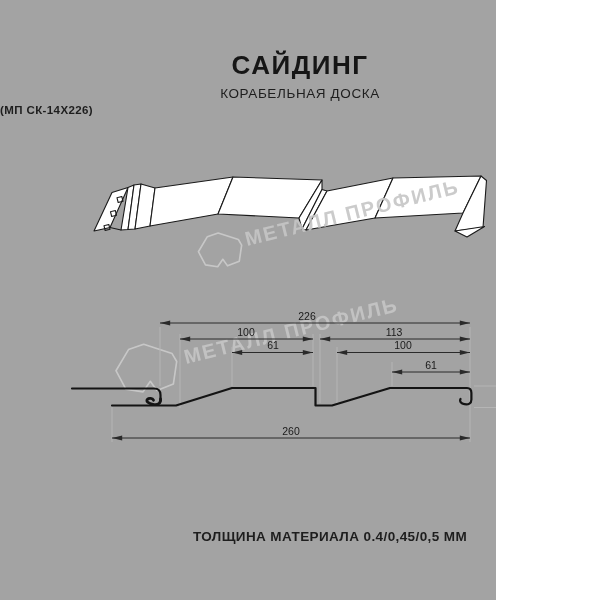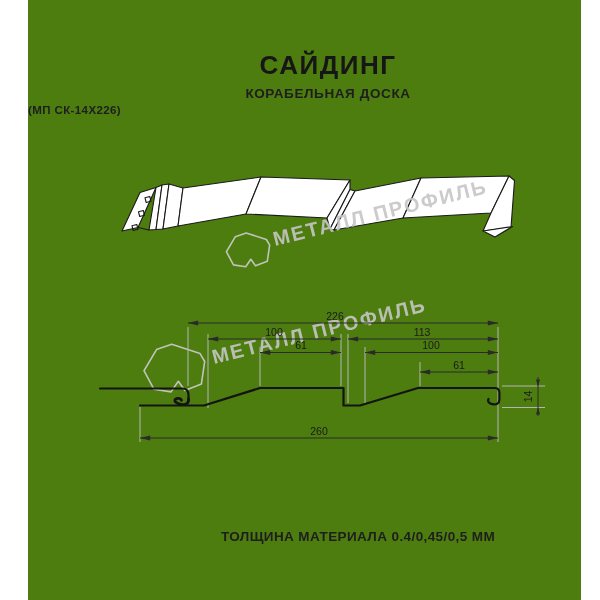--- a/index.html
+++ b/index.html
@@ -1,24 +1,24 @@
 <!DOCTYPE html>
 <html><head>
 <meta charset="utf-8">
 <style>
   html,body{margin:0;padding:0;}
   .page{
-    position:relative;width:553px;height:600px;background:#4d7c0f;overflow:hidden;
-    font-family:"Liberation Sans", sans-serif;color:#1b1b1b;margin-left:28px;
+    position:relative;width:496px;height:600px;background:#a3a3a3;overflow:hidden;
+    font-family:"Liberation Sans", sans-serif;color:#1b1b1b;
   }
   .hdr{position:absolute;top:0;left:0;width:600px;text-align:center;}
   .title{position:absolute;top:50px;left:0;width:600px;text-align:center;
     font-size:26px;font-weight:800;letter-spacing:1.5px;color:#161616;}
   .subtitle{position:absolute;top:86px;left:0;width:600px;text-align:center;
-    font-size:13.5px;font-weight:700;letter-spacing:0.6px;color:#1e1e1e;}
+    font-size:13.5px;font-weight:400;letter-spacing:0.6px;color:#1e1e1e;}
   .model{position:absolute;top:104px;left:0;width:600px;text-align:left;
     font-size:11.5px;font-weight:600;letter-spacing:0.4px;color:#1e1e1e;}
   .drawing{position:absolute;top:0;left:0;}
   .footer{position:absolute;top:529px;left:0;width:600px;text-align:center;
     font-size:13.5px;font-weight:600;letter-spacing:0.4px;color:#1e1e1e;padding-left:30px;}
   svg text.dim{font-family:"Liberation Sans", sans-serif;font-size:10.5px;fill:#1a1a1a;}
   svg text.wm{font-family:"Liberation Sans", sans-serif;font-size:20px;font-weight:bold;
     letter-spacing:2px;fill:#c6c6c6;}
   .face{fill:#ffffff;stroke:#1a1a1a;stroke-width:1.1;stroke-linejoin:round;}
   .edge{fill:none;stroke:#1a1a1a;stroke-width:1.1;stroke-linejoin:round;stroke-linecap:round;}

